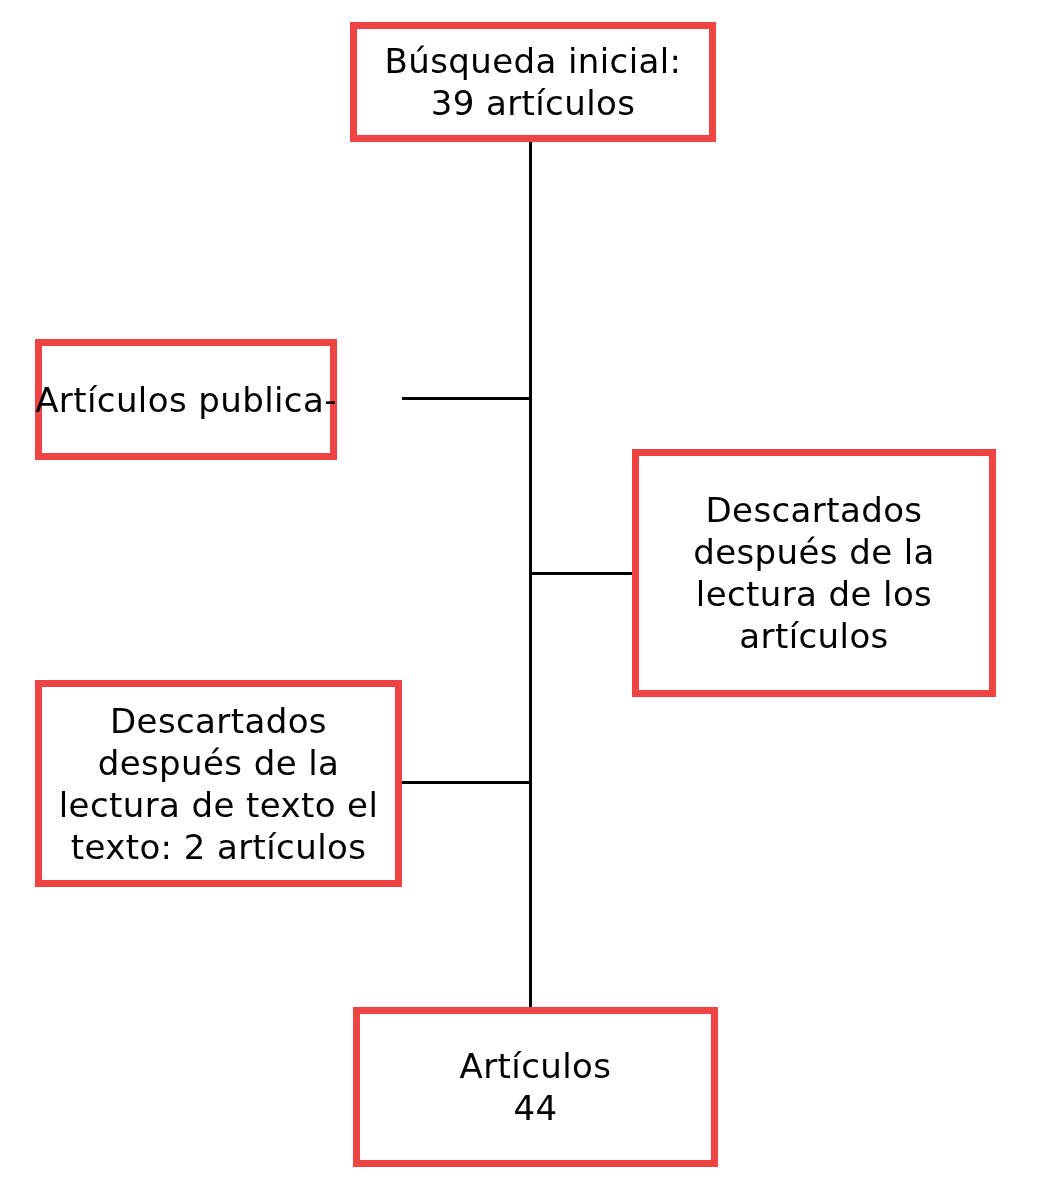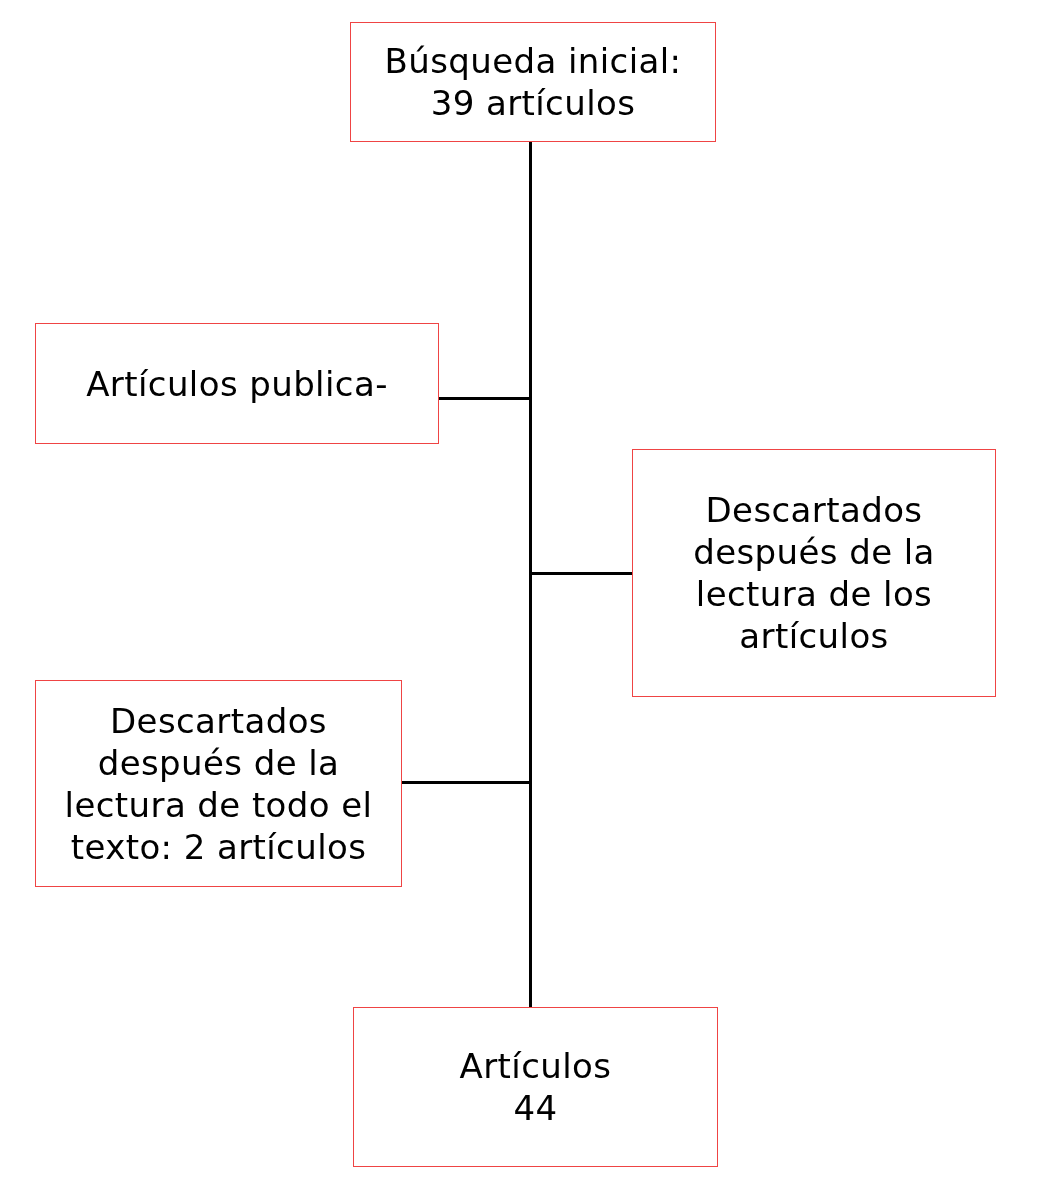--- a/index.html
+++ b/index.html
@@ -12,21 +12,21 @@
     width: 1051px;
     height: 1186px;
     background: #ffffff;
     font-family: "DejaVu Sans", "Liberation Sans", sans-serif;
     color: #000000;
     overflow: hidden;
   }
   .node {
     position: absolute;
     box-sizing: border-box;
-    border: 1px solid #ef4444;
+    border: 7px solid #ef4444;
     background: #ffffff;
     display: flex;
     flex-direction: column;
     justify-content: center;
     align-items: center;
     text-align: center;
     font-size: 34px;
     line-height: 42px;
     letter-spacing: 0.4px;
     padding: 4px 6px;
@@ -35,21 +35,21 @@
     display: block;
     white-space: nowrap;
   }
   .connector {
     position: absolute;
     background: #000000;
   }
 
   
   #node-initial   { left: 350px; top: 22px;   width: 366px; height: 120px; }
-  #node-published { left: 35px;  top: 323px;  width: 404px; height: 121px; }
+  #node-published { left: 35px;  top: 339px;  width: 302px; height: 121px; }
   #node-abstracts { left: 632px; top: 449px;  width: 364px; height: 248px; }
   #node-fulltext  { left: 35px;  top: 680px;  width: 367px; height: 207px; }
   #node-selected  { left: 353px; top: 1007px; width: 365px; height: 160px; }
 
   
   #connector-trunk            { left: 529px; top: 142px; width: 3px;   height: 865px; }
   #connector-published-branch { left: 402px; top: 397px; width: 130px; height: 3px; }
   #connector-abstracts-branch { left: 529px; top: 572px; width: 103px; height: 3px; }
   #connector-fulltext-branch  { left: 402px; top: 781px; width: 130px; height: 3px; }
 </style>
@@ -75,21 +75,21 @@
   <div class="node" id="node-abstracts">
     <span class="txt-line">Descartados</span>
     <span class="txt-line">después de la</span>
     <span class="txt-line">lectura de los</span>
     <span class="txt-line">artículos</span>
   </div>
 
   <div class="node" id="node-fulltext">
     <span class="txt-line">Descartados</span>
     <span class="txt-line">después de la</span>
-    <span class="txt-line">lectura de todo el</span>
+    <span class="txt-line">lectura de texto el</span>
     <span class="txt-line">texto: 2 artículos</span>
   </div>
 
   <div class="node" id="node-selected">
     <span class="txt-line">Artículos</span>
     <span class="txt-line">44</span>
   </div>
 
 </div>
 

